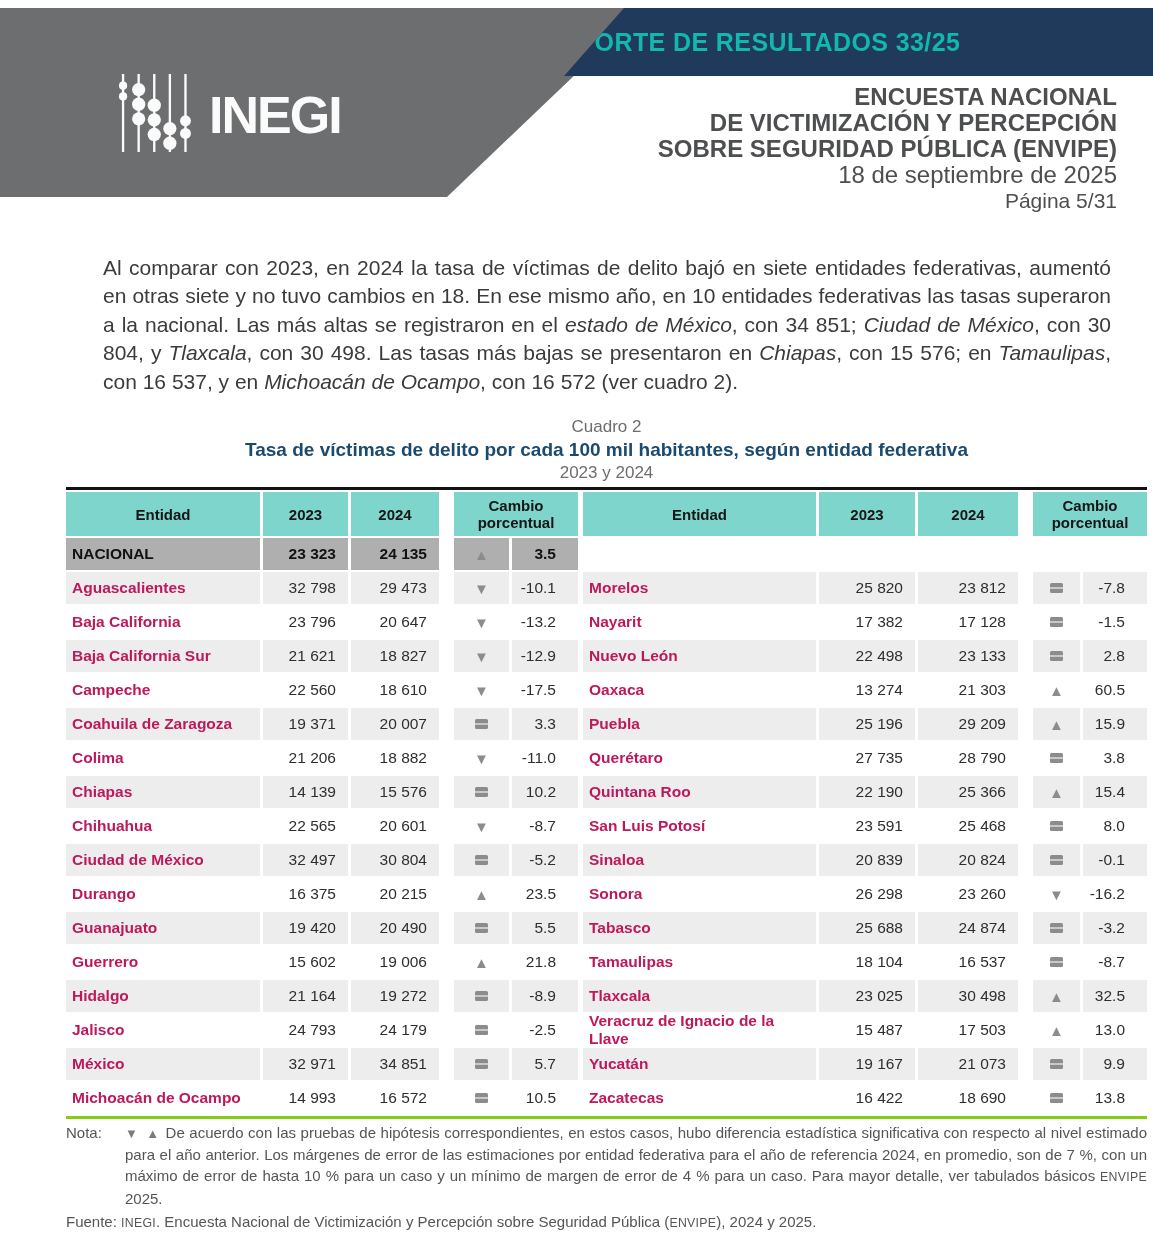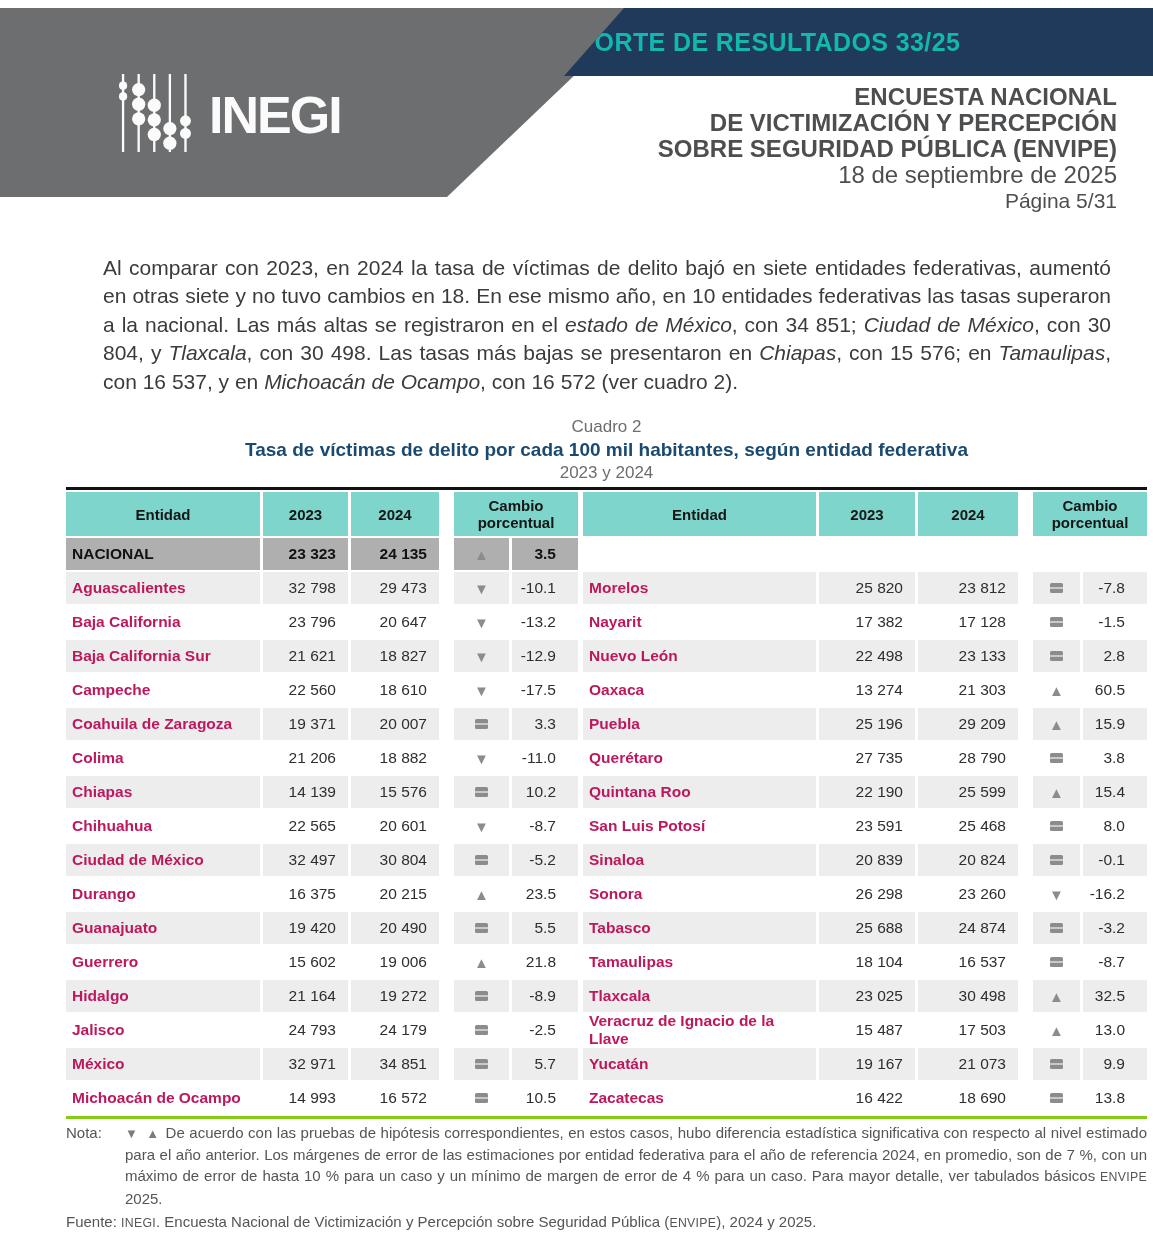--- a/index.html
+++ b/index.html
@@ -329,21 +329,21 @@
         <div class="cell name w">Querétaro</div>
         <div class="cell num w">27 735</div>
         <div class="cell num w">28 790</div>
         <div class="cell "></div>
         <div class="cell ico w">
           <span class="eqbox"></span>
         </div>
         <div class="cell chg w">3.8</div>
         <div class="cell name g">Quintana Roo</div>
         <div class="cell num g">22 190</div>
-        <div class="cell num g">25 599</div>
+        <div class="cell num g">25 366</div>
         <div class="cell "></div>
         <div class="cell ico g">
           <span class="tri">▲</span>
         </div>
         <div class="cell chg g">15.4</div>
         <div class="cell name w">San Luis Potosí</div>
         <div class="cell num w">23 591</div>
         <div class="cell num w">25 468</div>
         <div class="cell "></div>
         <div class="cell ico w">

